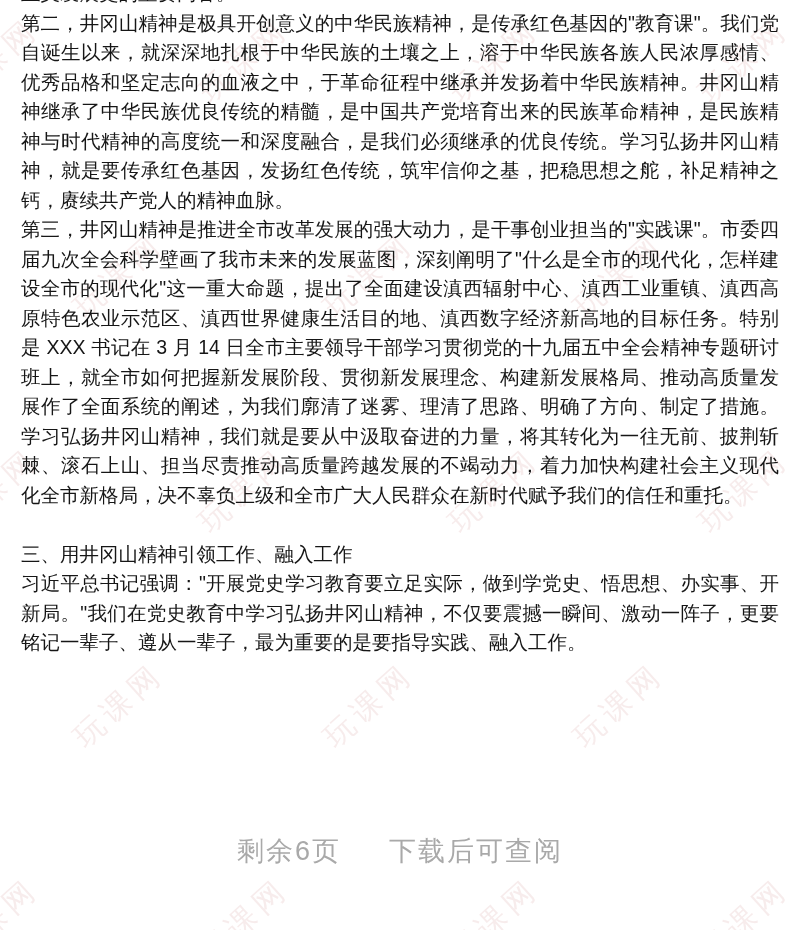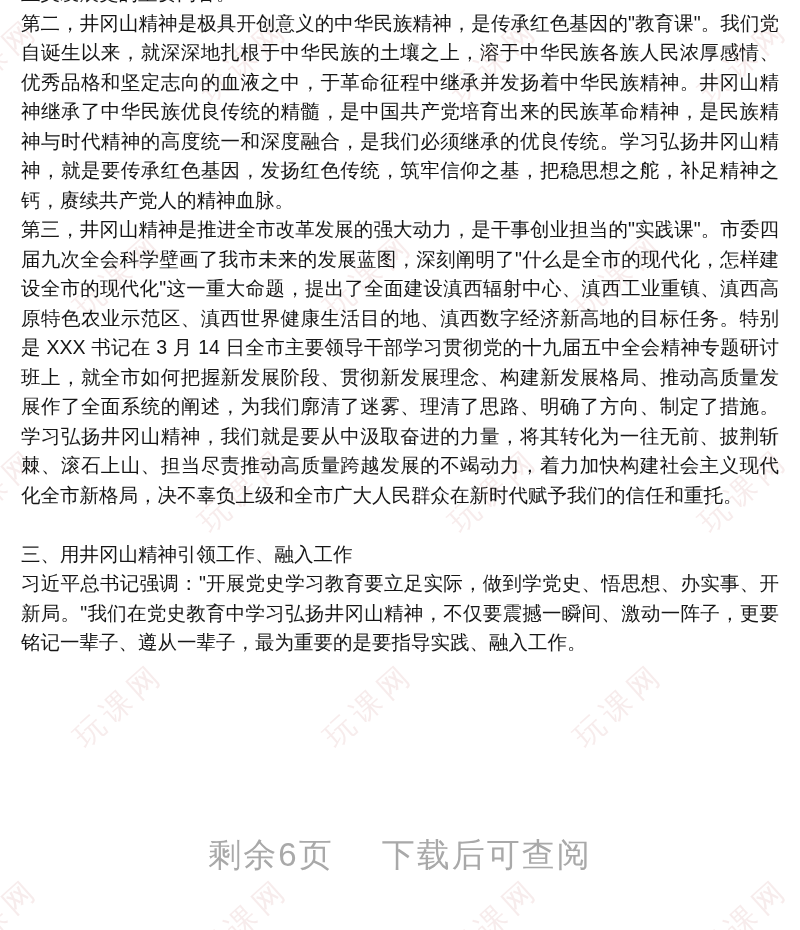--- a/index.html
+++ b/index.html
@@ -48,21 +48,21 @@
     margin-top: 29.5px !important;
   }
   .footer-note {
     position: absolute;
     top: 833px;
     left: 0;
     width: 100%;
     z-index: 2;
     text-align: center;
     color: #a9a9a9;
-    font-size: 33px;
+    font-size: 27px;
     letter-spacing: 2px;
     white-space: nowrap;
   }
   .footer-note .spacer {
     display: inline-block;
     width: 48px;
   }
 </style>
 </head>
 <body>

